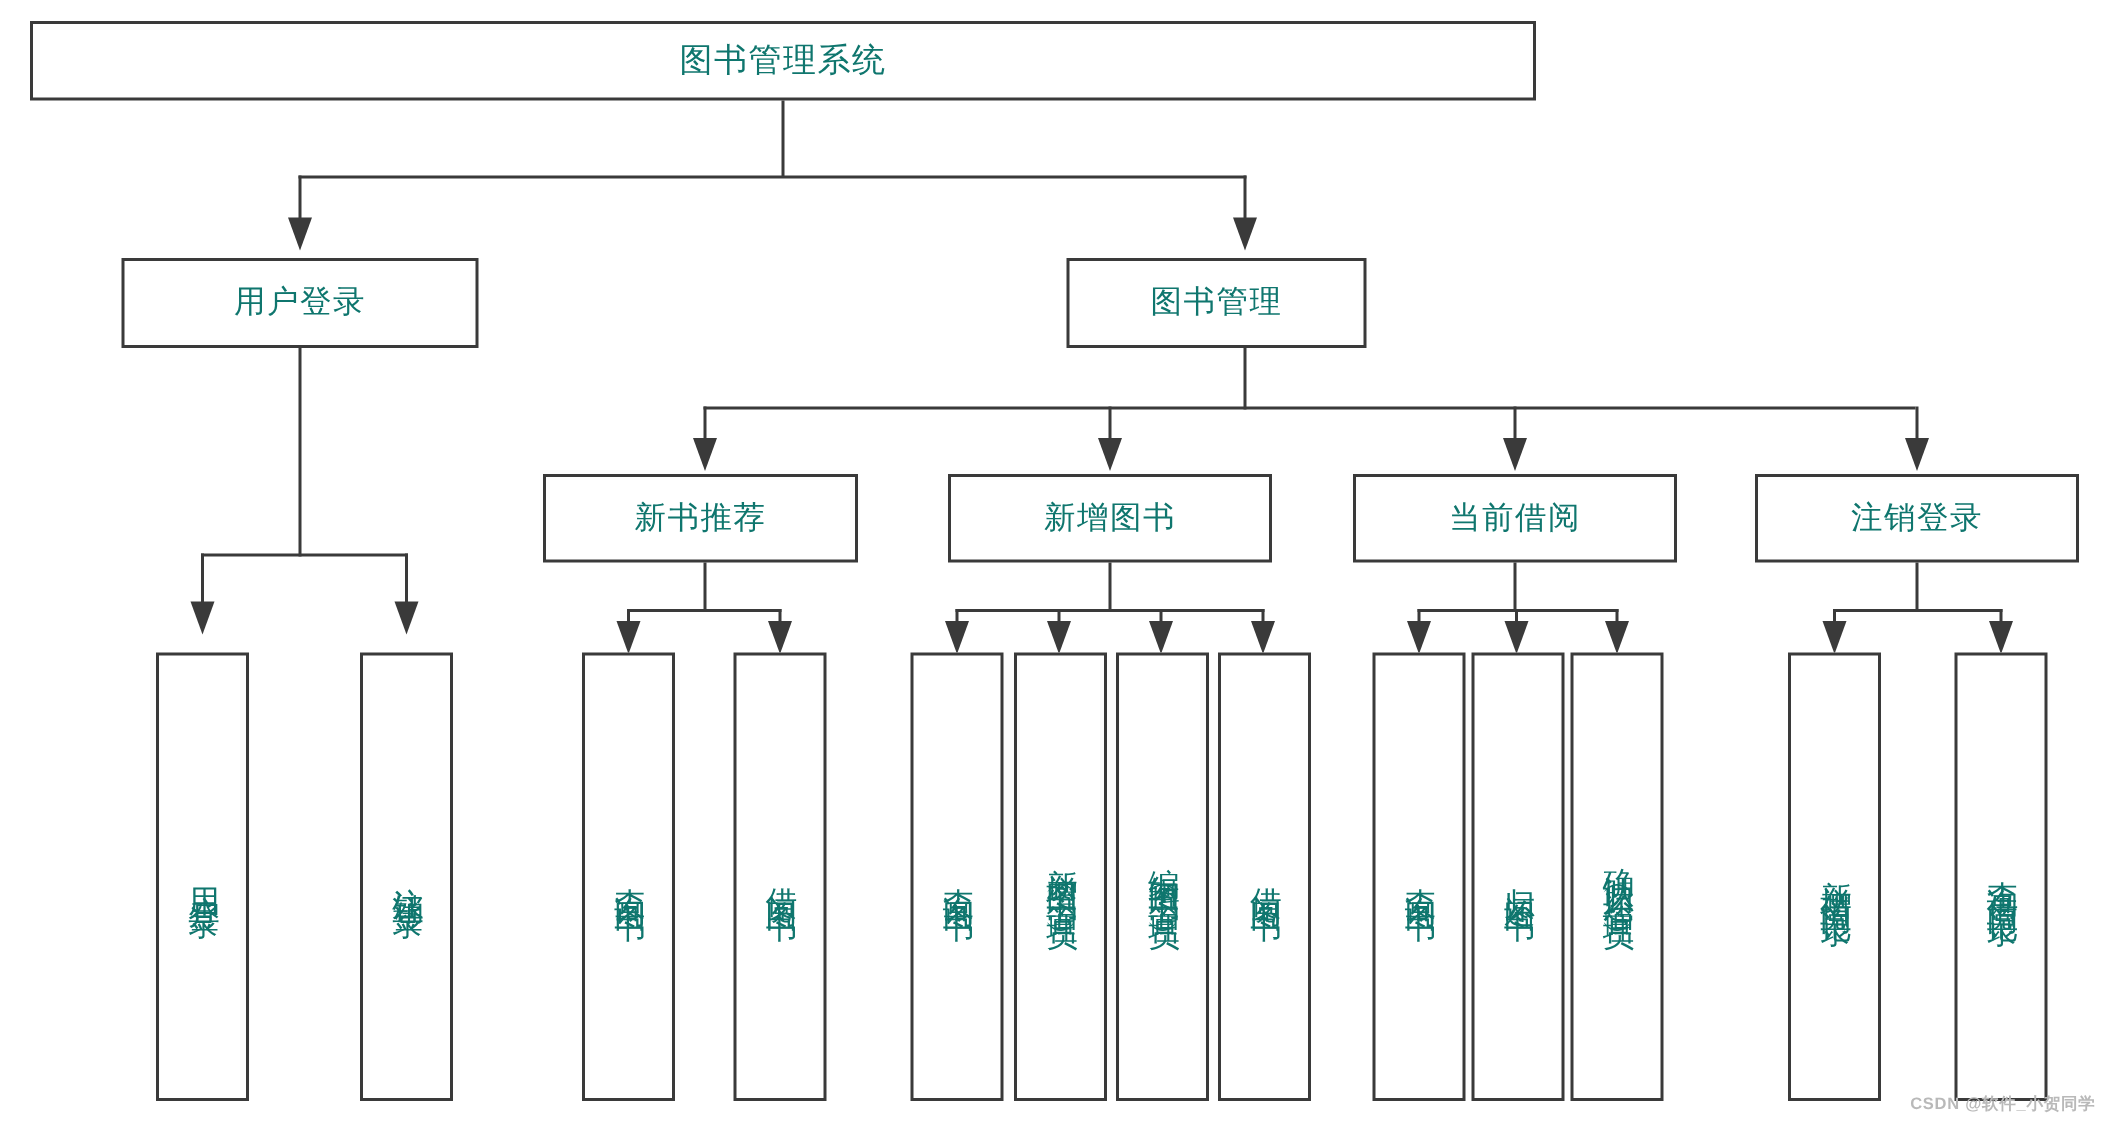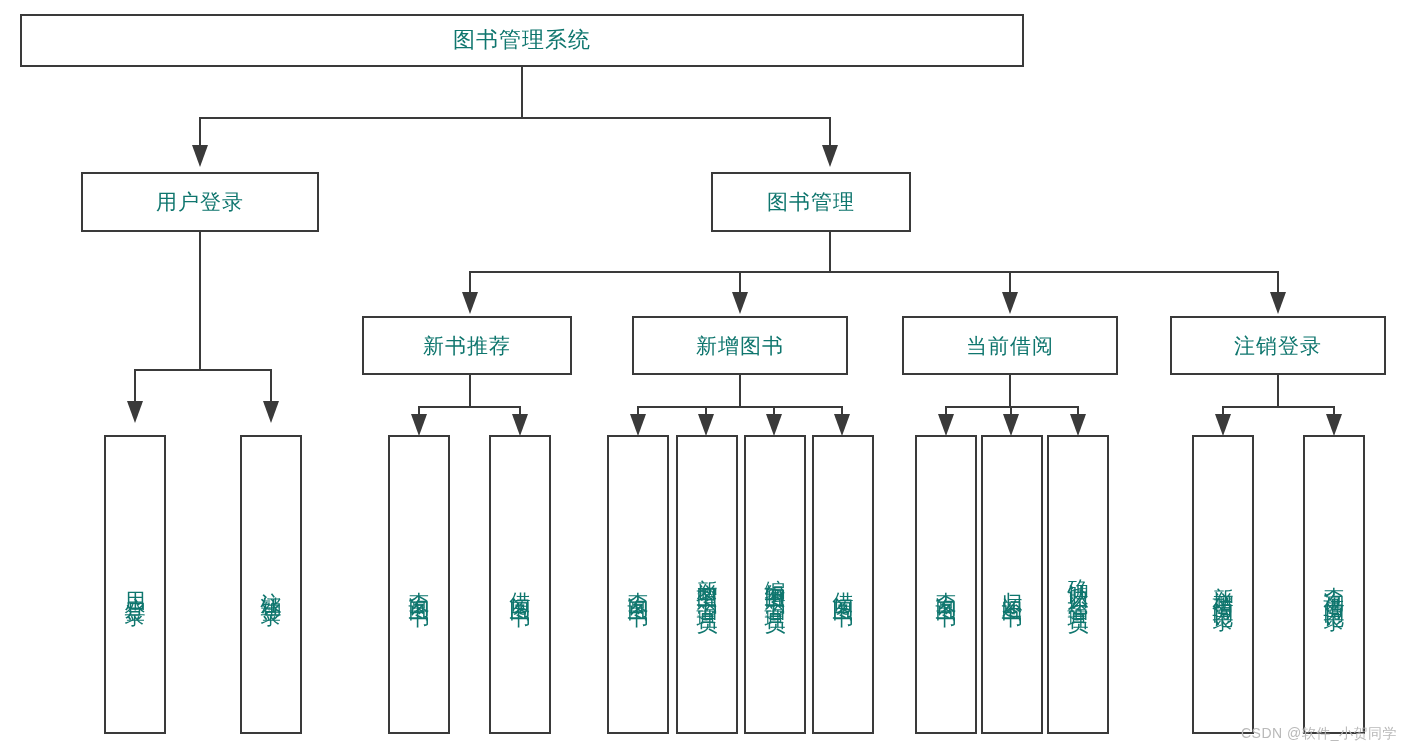--- a/index.html
+++ b/index.html
@@ -59,24 +59,25 @@
     width:0;height:0;
     border-left:8px solid transparent;
     border-right:8px solid transparent;
     border-top:22px solid #3a3a3a;
   }
   
   #watermark{
     position:absolute;
     right:8px;
     bottom:4px;
-    font-size:14px;
+    font-size:11px;
     color:#b9b9b9;
     white-space:nowrap;
     letter-spacing:0.5px;
+    font-weight:bold;
   }
 </style>
 </head>
 <body>
 
 <div id="canvas">
 
   <div class="node h root" style="left:20px;top:14px;width:1004px;height:53px;">
     <span>图书管理系统</span>
   </div>

